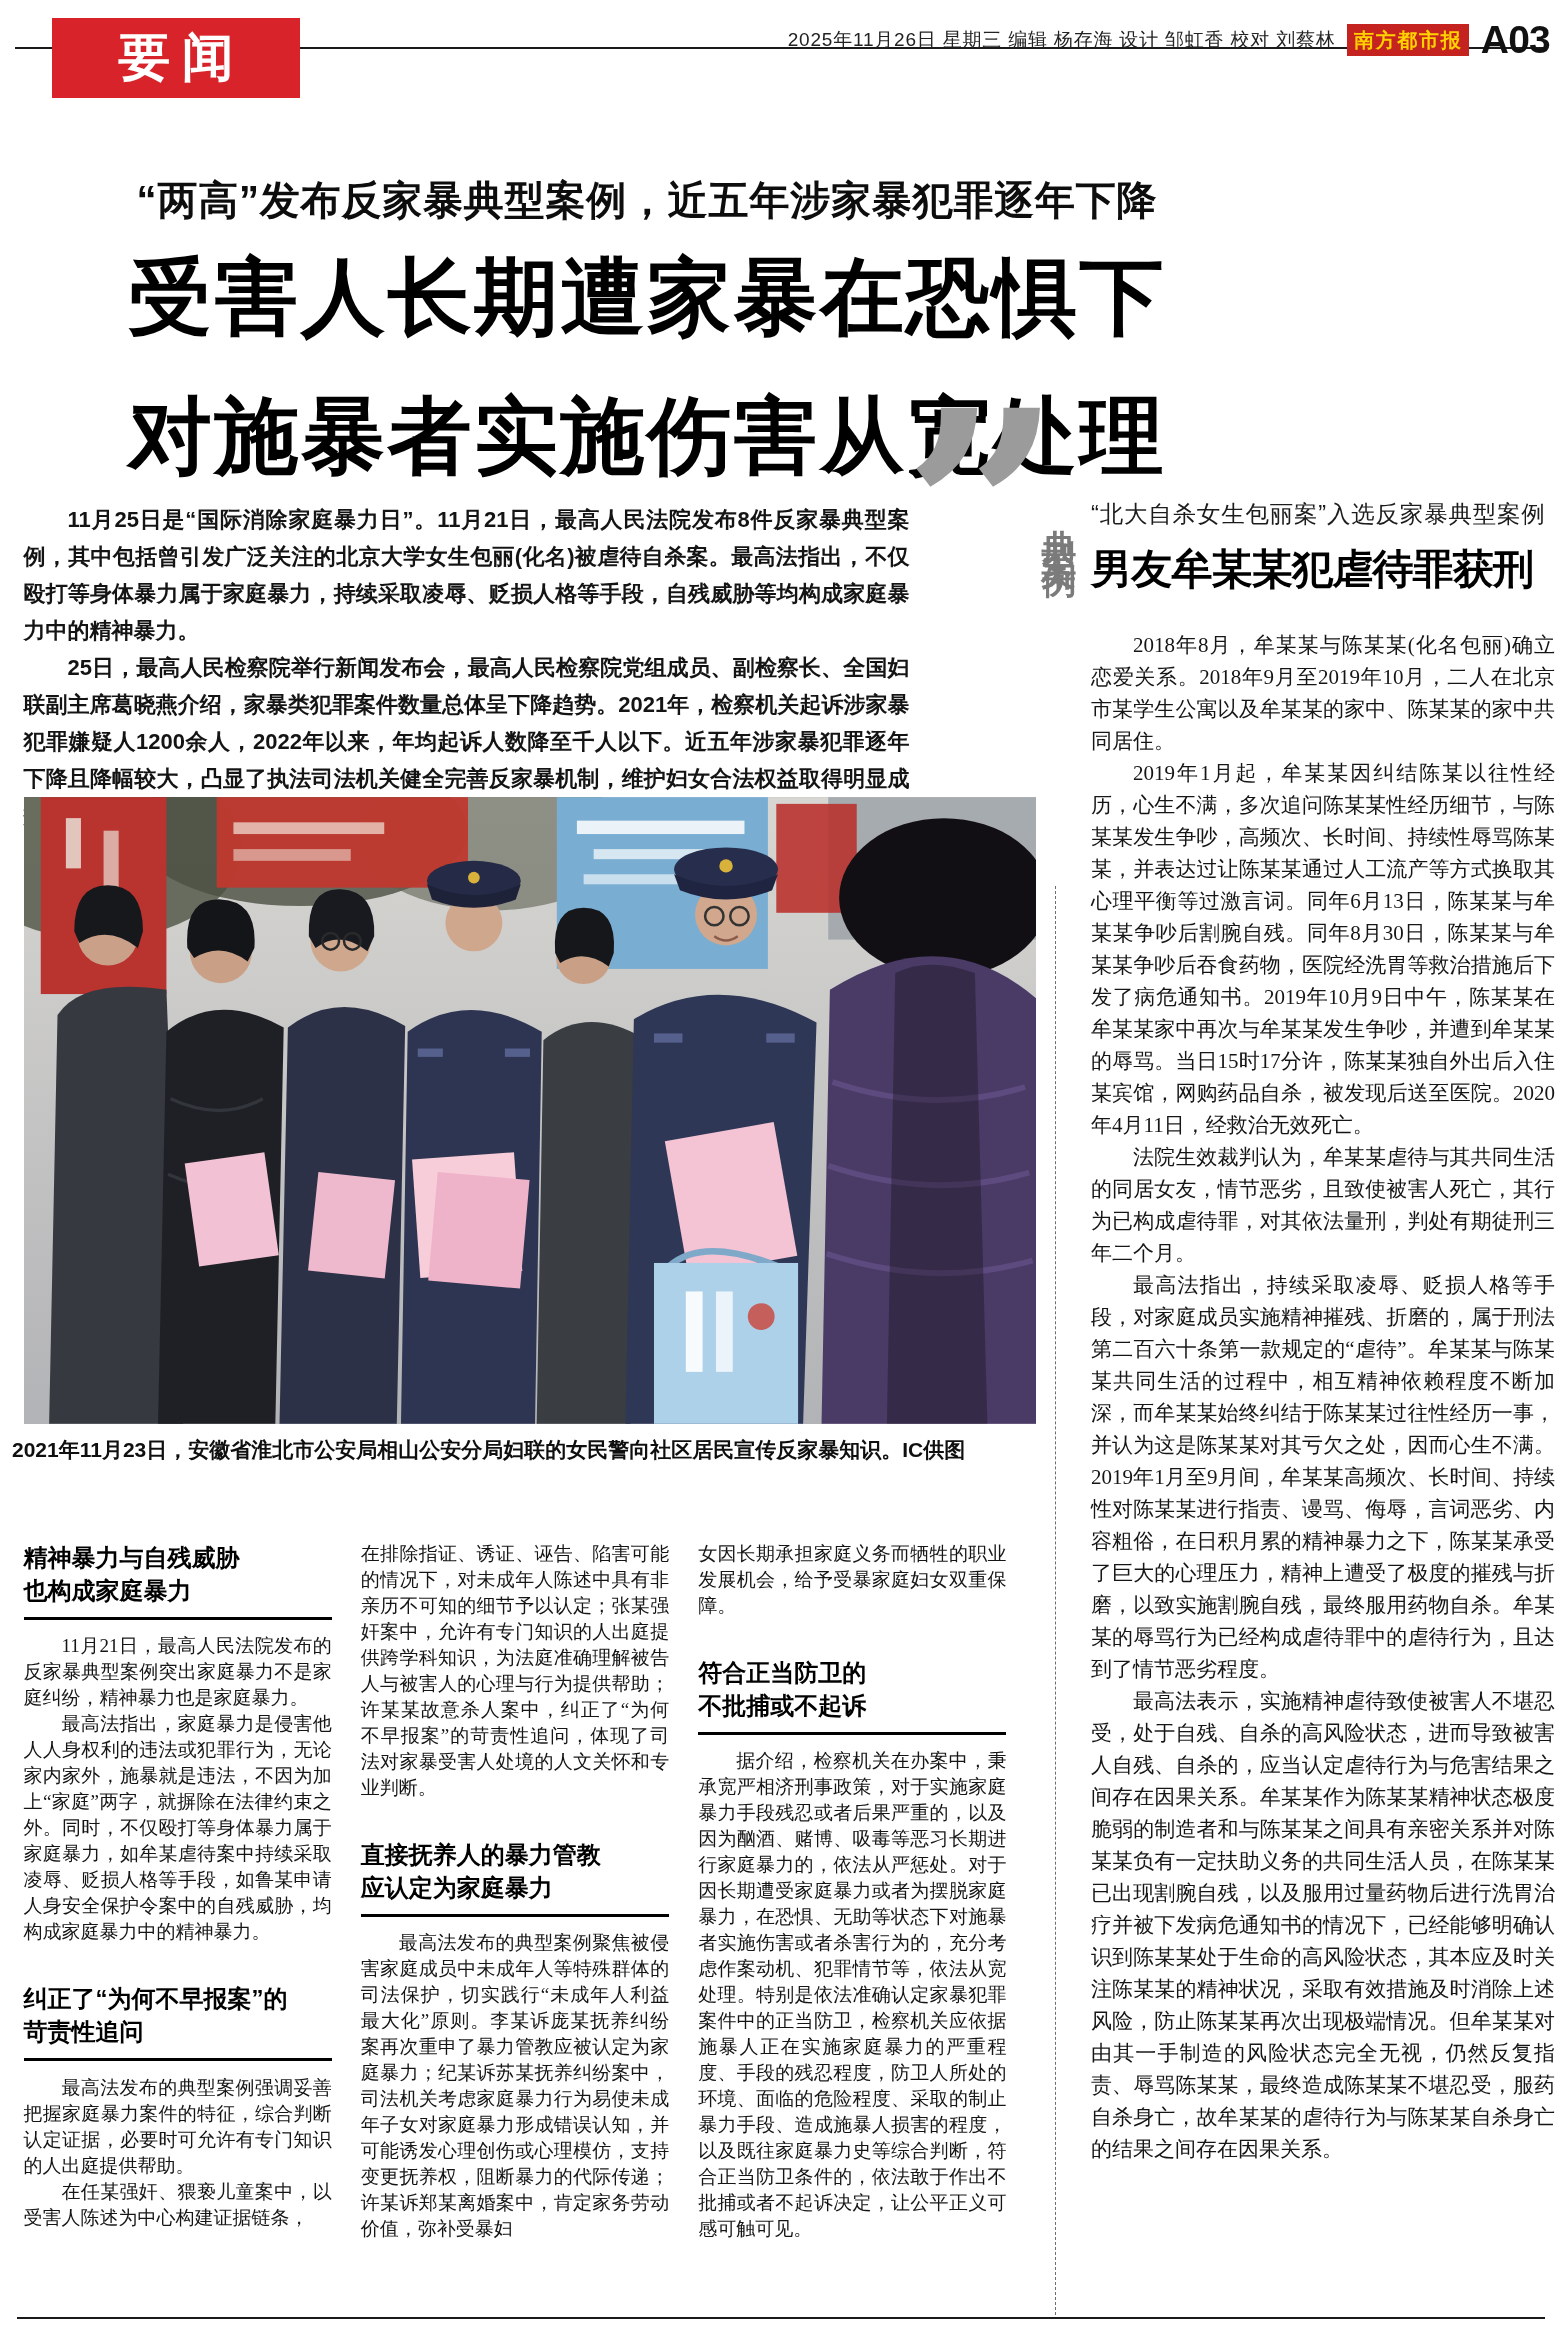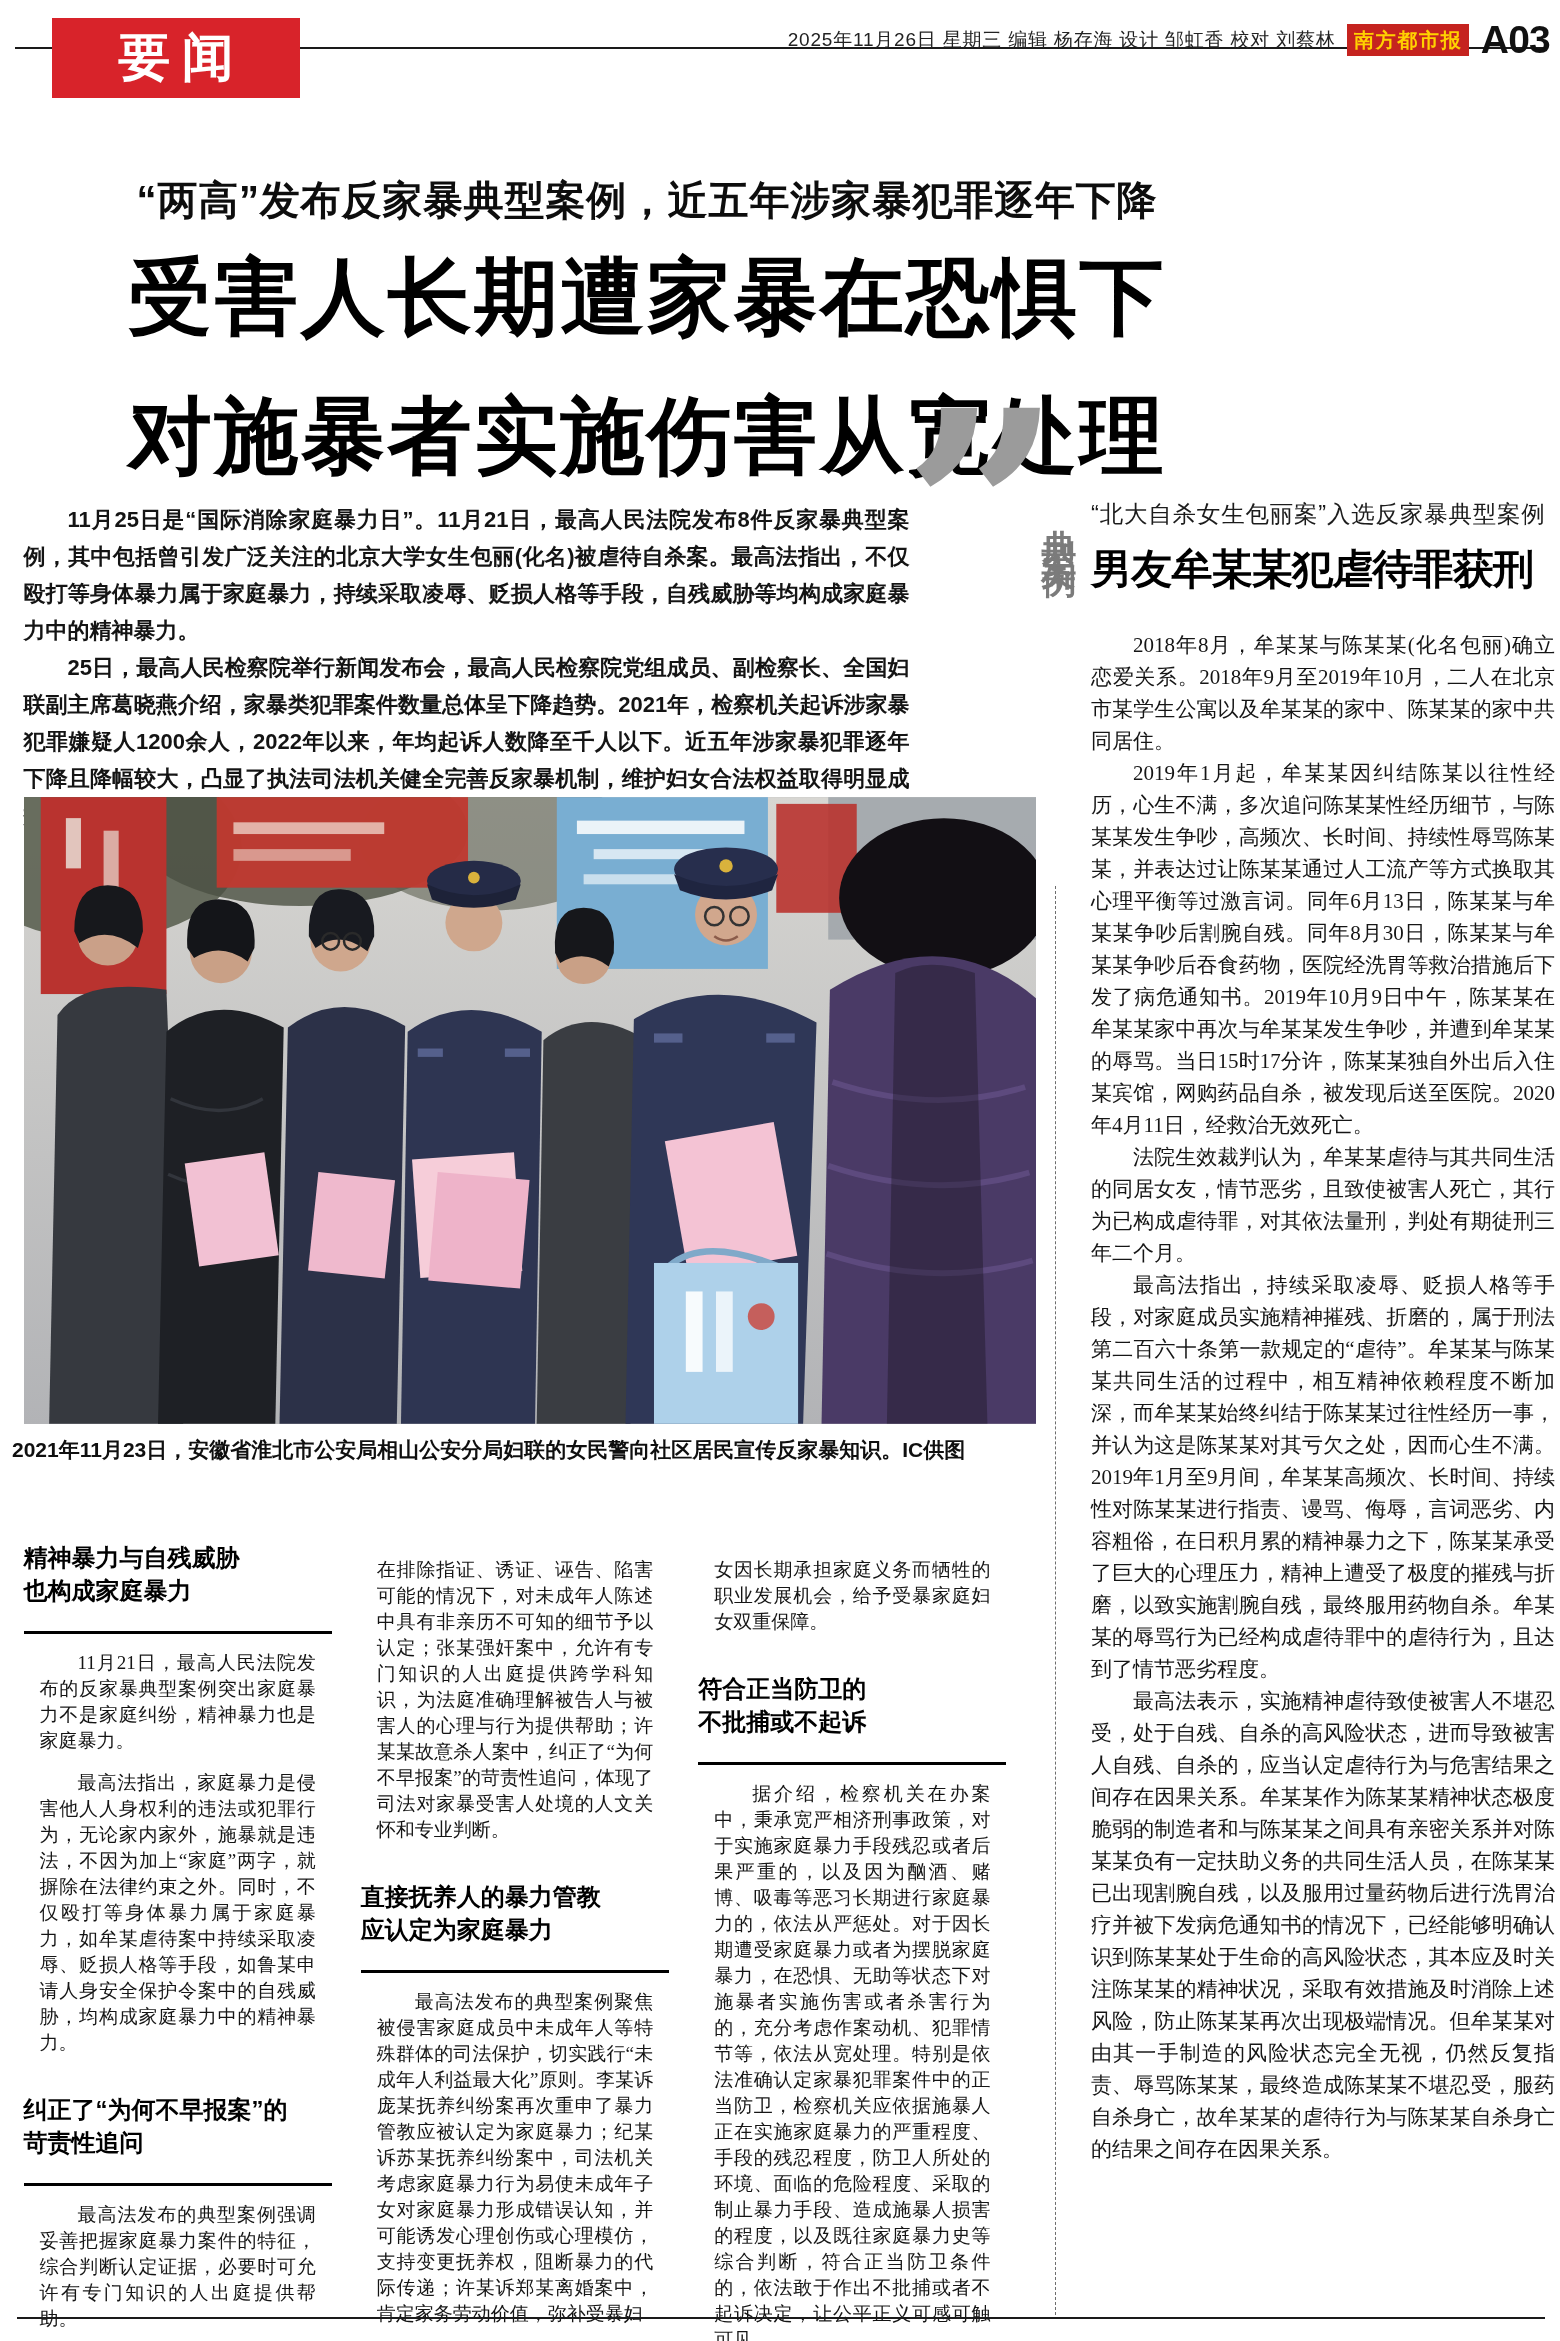--- a/index.html
+++ b/index.html
@@ -36,23 +36,23 @@
   .v-dashed{position:absolute;left:1055px;top:886px;height:1429px;border-left:1.7px dashed #6d6d6d;}
 
   
   .photo{position:absolute;left:23.5px;top:797px;width:1012px;height:627px;overflow:hidden;background:#b9babd;}
   .caption{position:absolute;left:12px;top:1436px;width:1012px;font-size:21px;font-weight:600;color:#0f0f0f;}
 
   
   .bottom-cols{position:absolute;left:23.5px;top:1541px;width:983px;display:flex;gap:29px;}
   .bcol{flex:1;min-width:0;}
   .col-head{font-size:24px;font-weight:800;line-height:33px;color:#000;
-            border-bottom:3.4px solid #000;padding-bottom:24px;margin-bottom:13.4px;}
+            border-bottom:3.4px solid #000;padding-bottom:10px;margin-bottom:13.4px;}
   .col-head.later{margin-top:37px;}
-  .bcol p{margin:16px;font-family:"Liberation Serif","DejaVu Serif",serif;font-size:19px;
+  .bcol p{margin:0;font-family:"Liberation Serif","DejaVu Serif",serif;font-size:19px;
           line-height:26px;text-align:justify;text-indent:2em;color:#151515;}
   .bcol p.cont{text-indent:0;}
 
   
   .case-article{position:absolute;left:1091px;top:498px;width:464px;}
   .case-kicker{font-size:23.5px;color:#1c1c1c;letter-spacing:0.8px;}
   .case-title{font-size:41px;font-weight:900;letter-spacing:-0.8px;margin-top:11.7px;color:#000;}
   .case-body{margin-top:32px;}
   .case-body p{margin:0;font-family:"Liberation Serif","DejaVu Serif",serif;font-size:21px;
                line-height:32px;text-align:justify;text-indent:2em;color:#151515;}

